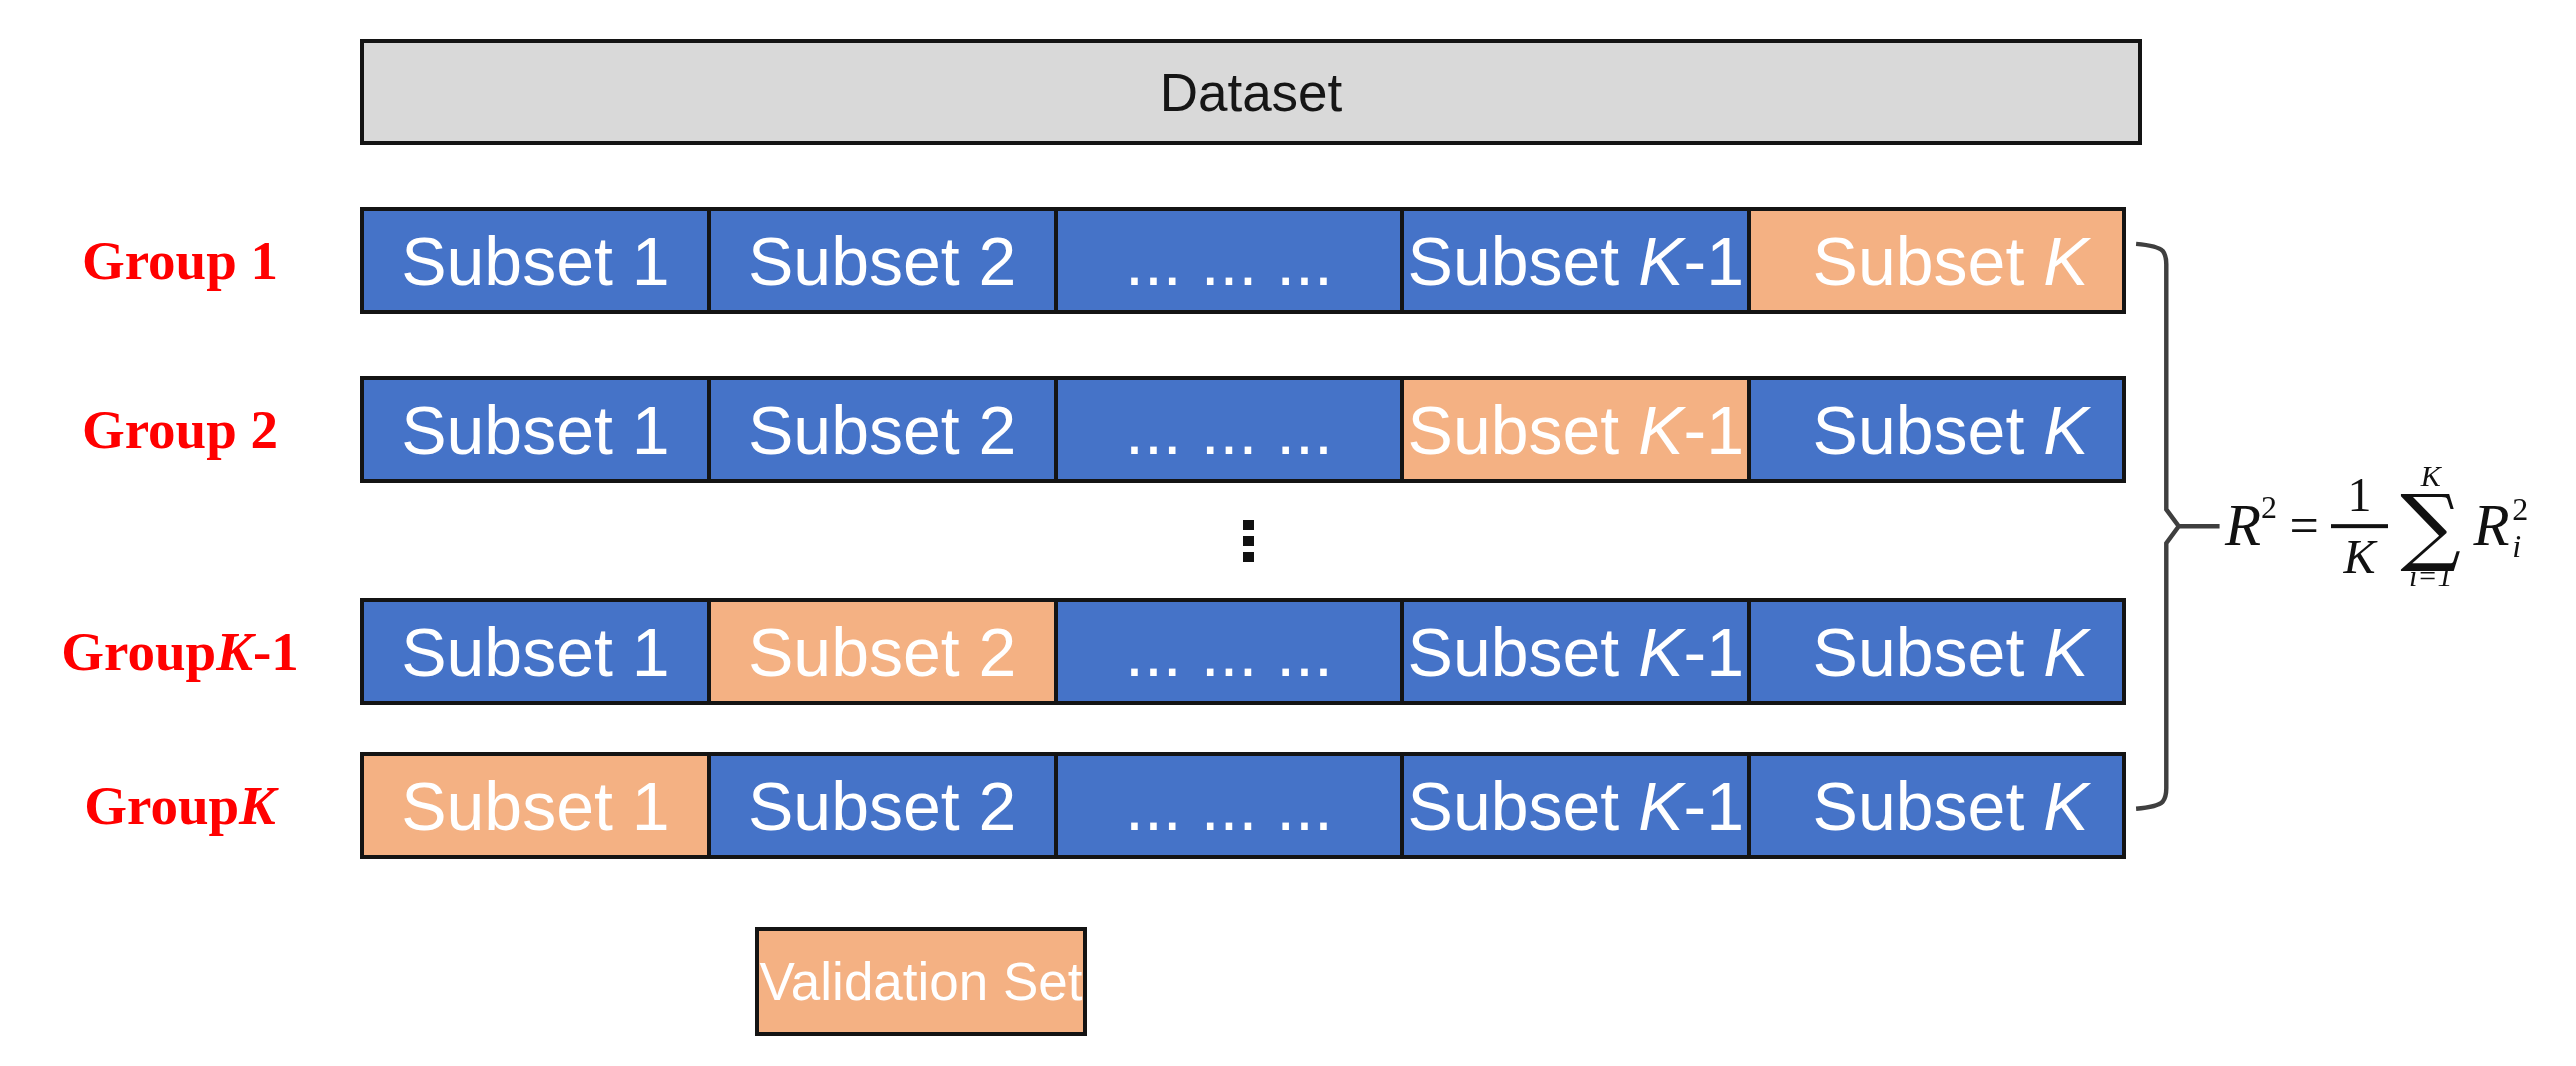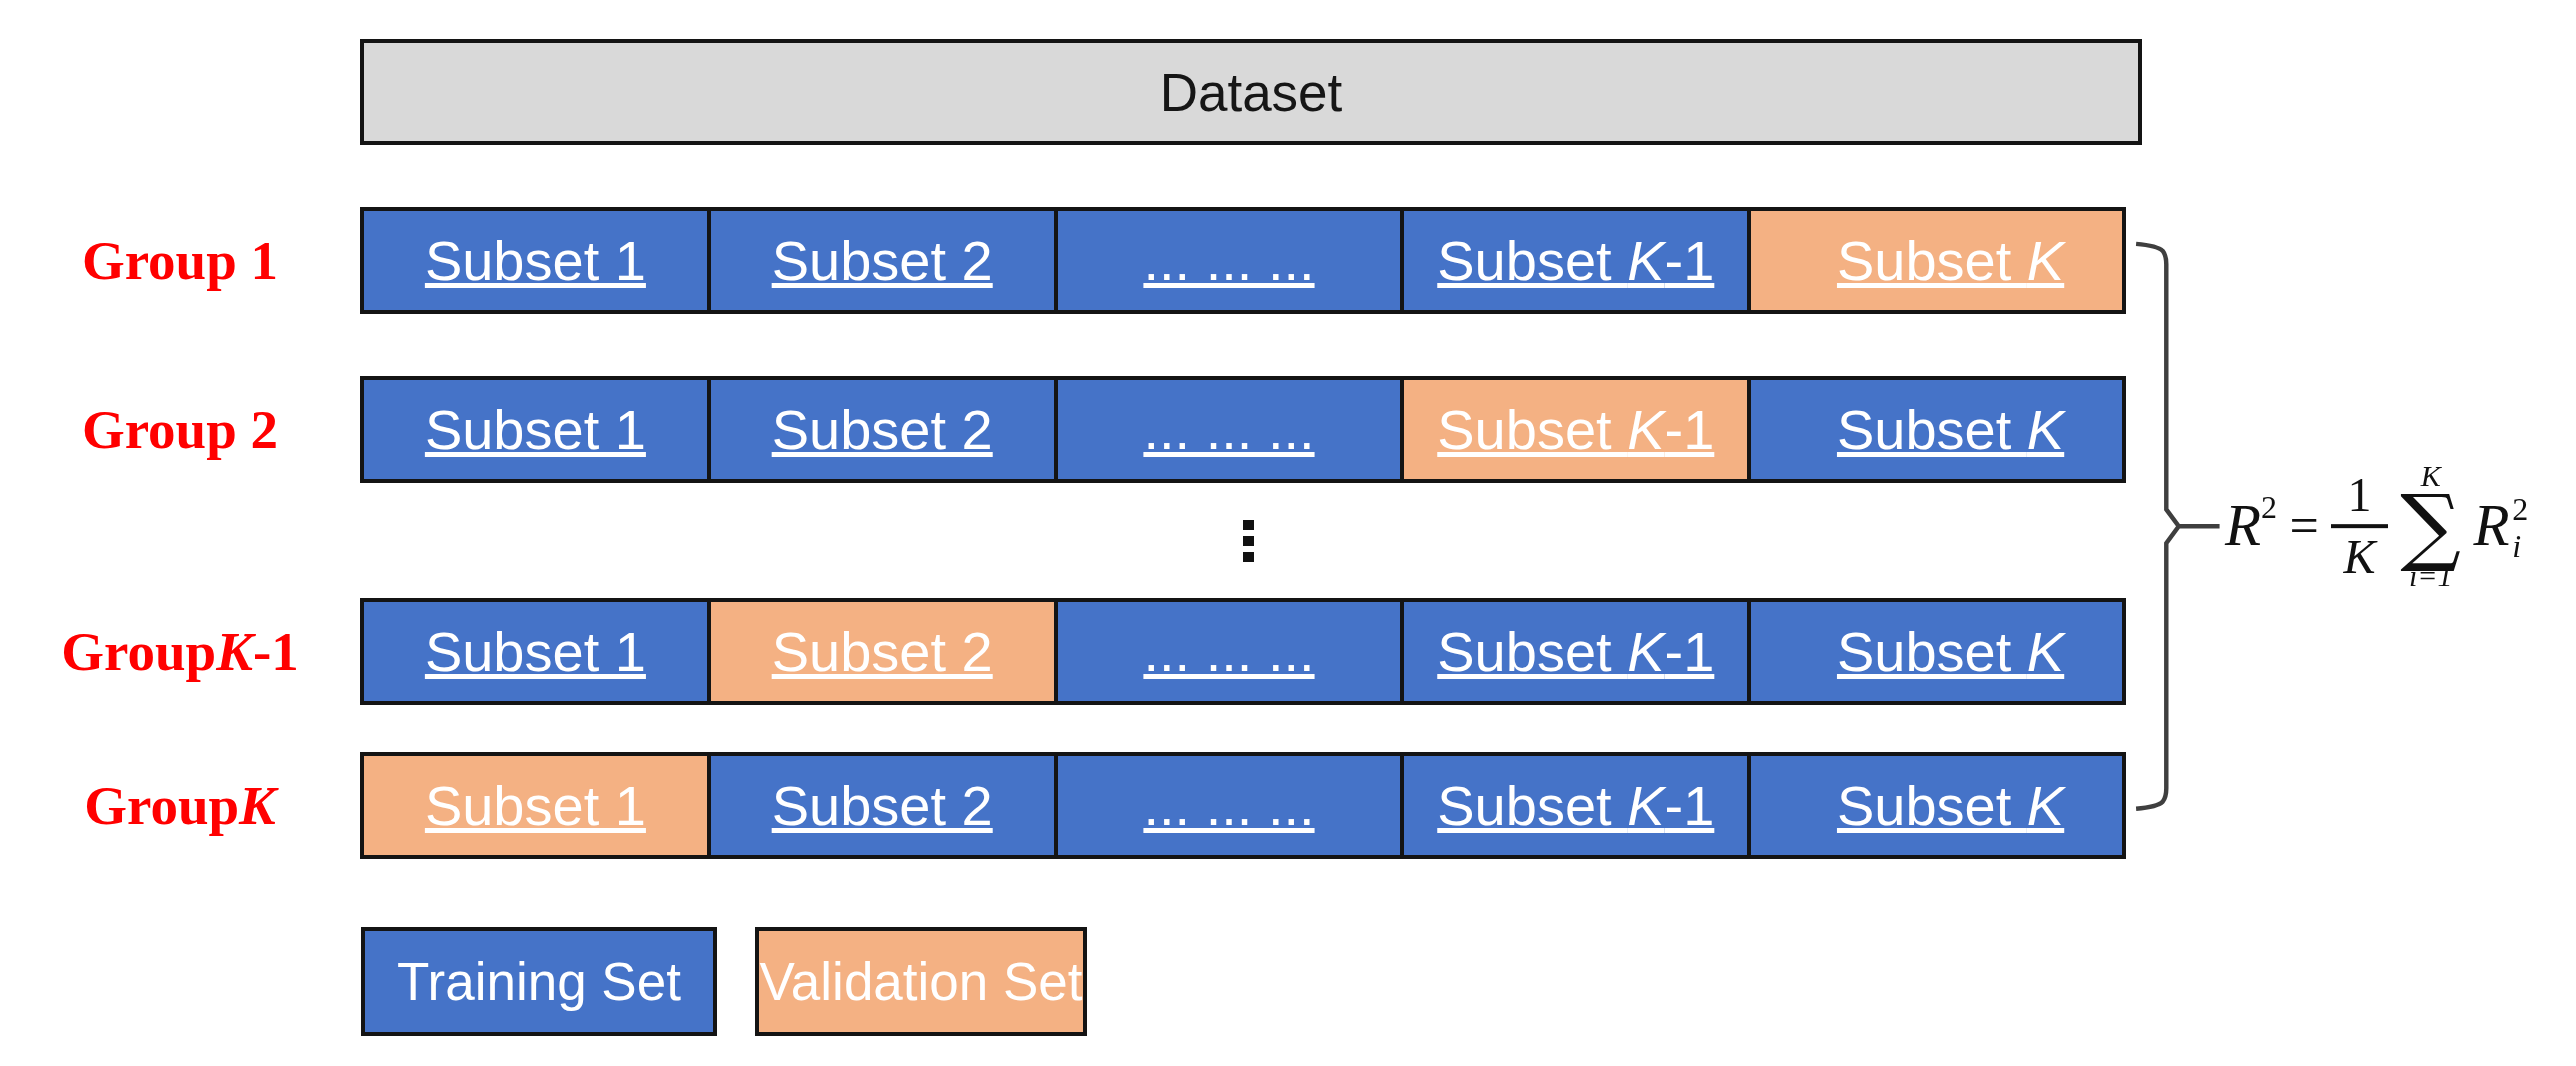--- a/index.html
+++ b/index.html
@@ -48,23 +48,22 @@
   .subset {
     flex: 1 1 0;
     display: flex; align-items: center; justify-content: center;
     border-right: 4.4px solid var(--border-black, #141414);
   }
   .subset:last-child { border-right: none; padding-left: 28px; }
   .subset.training   { background: var(--training-blue, #4573C8); }
   .subset.validation { background: var(--validation-orange, #F4B183); }
   .subset span {
     color: #ffffff;
-    font-size: 56px;
+    font-size: 68px;
     white-space: nowrap;
-    text-decoration: underline;
   }
 
   
   .v-ellipsis {
     position: absolute;
     left: 1243px; top: 520px;
     display: flex; flex-direction: column; gap: 6.2px;
     align-items: center;
   }
   .v-ellipsis .dot {
@@ -223,21 +222,18 @@
     </span>
     <span class="f-term">
       <span class="f-base">R</span>
       <span class="f-stack">
         <span class="f-s-sup">2</span>
         <span class="f-s-sub">i</span>
       </span>
     </span>
   </div>
 
-  <div class="legend-box legend-training">
-    <span>Training Set</span>
-  </div>
   <div class="legend-box legend-validation">
     <span>Validation Set</span>
   </div>
 
 </div>
 
 
 </body></html>

